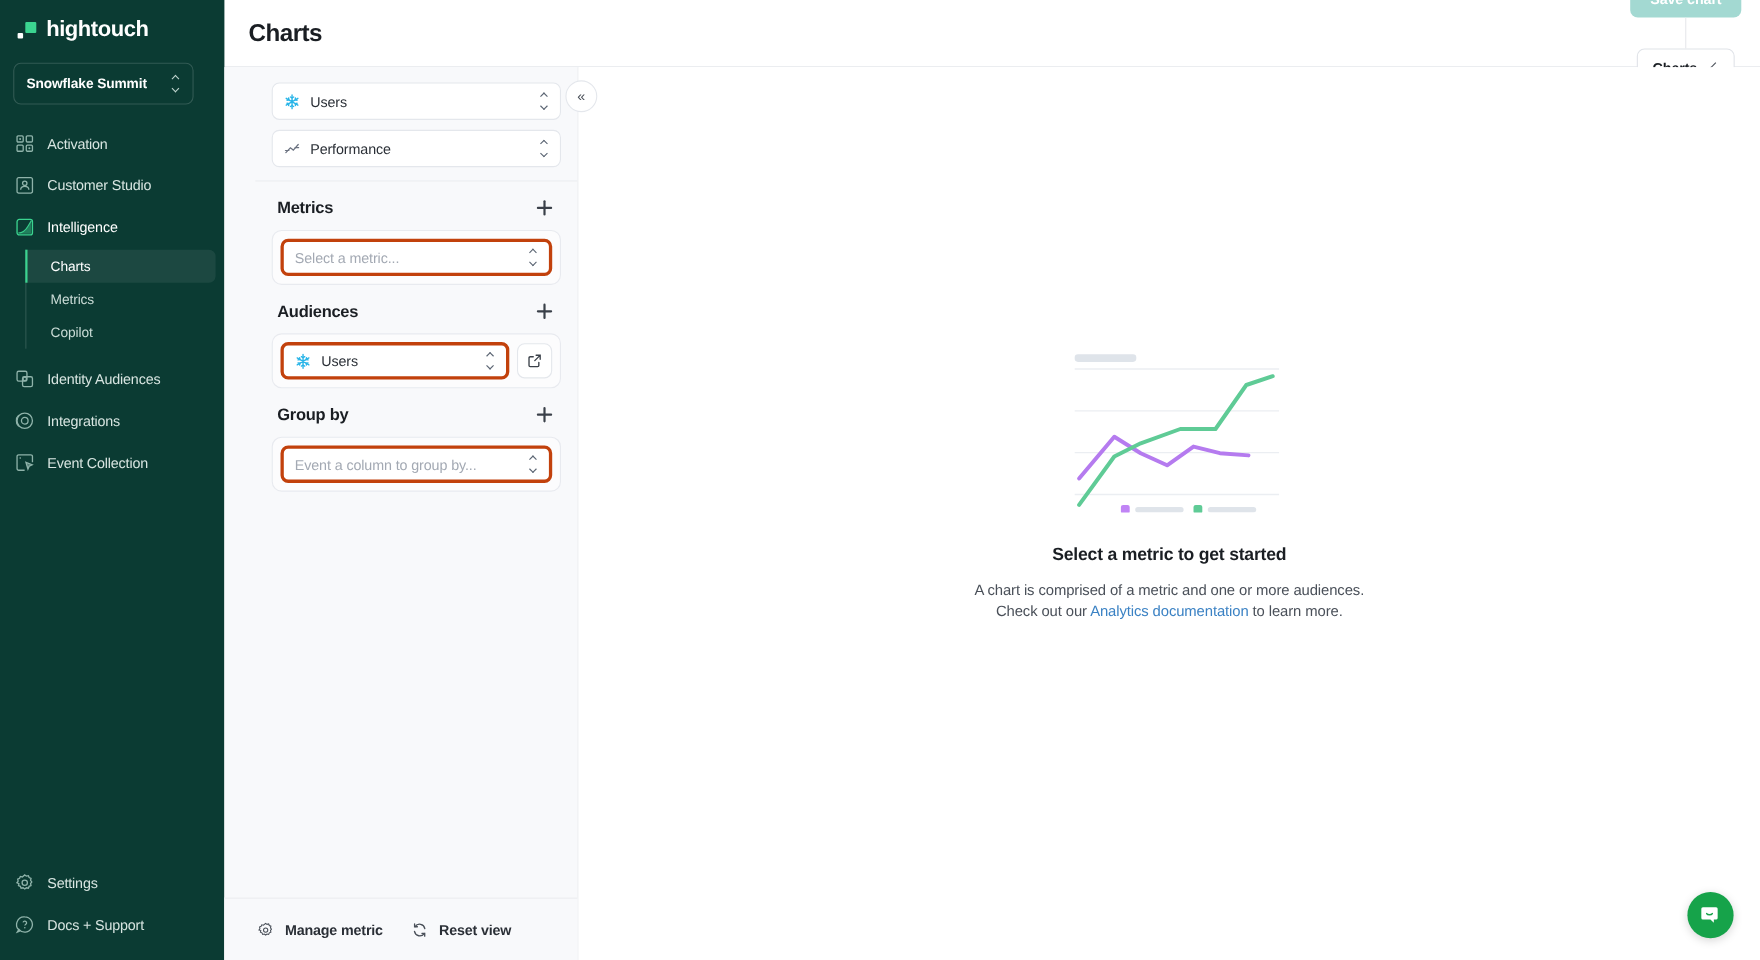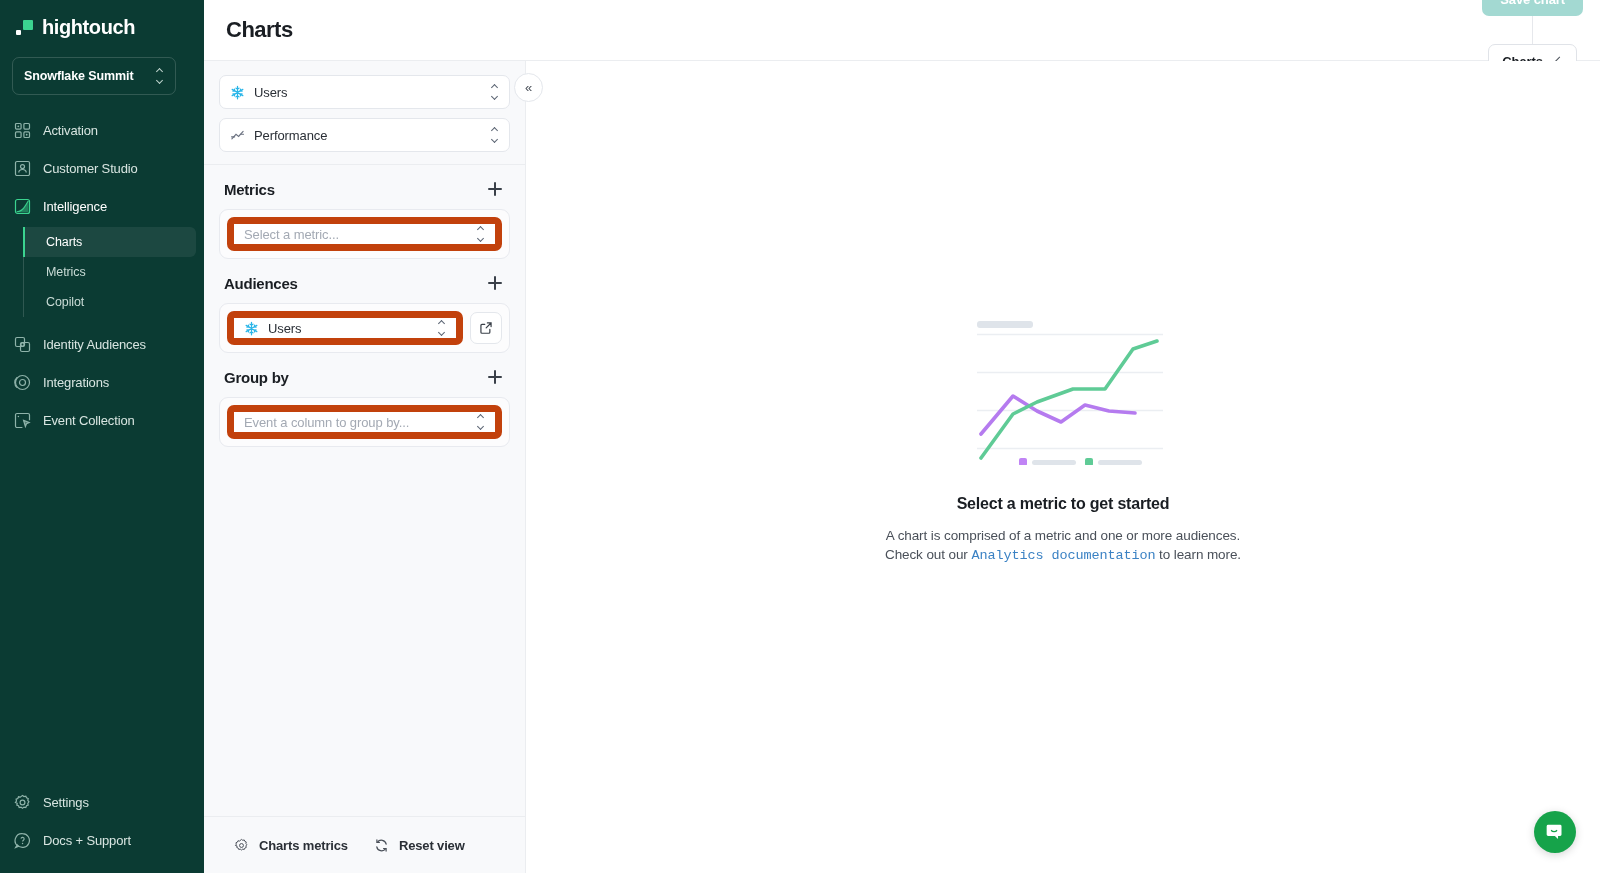--- a/index.html
+++ b/index.html
@@ -143,21 +143,21 @@
   .body-row { flex: 1 1 auto; display: flex; min-height: 0; }
 
   
   .config-panel {
     width: 322px; flex: 0 0 322px;
     background: #F8F9FB;
     border-right: 1px solid #EBEDF0;
     display: flex; flex-direction: column;
     position: relative;
   }
-  .config-scroll { flex: 1 1 auto; overflow: hidden; padding: 14px 15px 0 15px; }
+  .config-scroll { flex: 1 1 auto; overflow: hidden; padding: 14px 15px 0 15px; margin-left: 28px; }
 
   .source-select {
     height: 34px; background: #ffffff;
     border: 1px solid #E4E7EC; border-radius: 7px;
     display: flex; align-items: center; gap: 9px;
     padding: 0 10px; margin-bottom: 9px; cursor: pointer;
   }
   .source-select .lbl { flex: 1 1 auto; font-size: 13px; color: #2A2F36; letter-spacing: -0.1px; }
   .snowflake-icon { width: 15px; height: 15px; flex: 0 0 15px; color: #29B5E8; }
   .perf-icon { width: 15px; height: 15px; flex: 0 0 15px; color: #6B7280; }
@@ -190,21 +190,21 @@
   .plus-btn::before { left: 3px; right: 3px; top: 9.2px; height: 1.6px; }
   .plus-btn::after  { top: 3px; bottom: 3px; left: 9.2px; width: 1.6px; }
 
   .field-card {
     border: 1px solid #E8EAEF; border-radius: 9px;
     background: #FCFCFD; padding: 7px;
   }
   .field-row { display: flex; align-items: center; gap: 7px; }
   .field-select {
     flex: 1 1 auto; height: 34px; min-width: 0;
-    background: #ffffff; border: 7px solid #c2410c; border-radius: 7px;
+    background: #ffffff; border: 3px solid #c2410c; border-radius: 7px;
     display: flex; align-items: center; gap: 9px; padding: 0 10px; cursor: pointer;
   }
   .field-select .lbl { flex: 1 1 auto; font-size: 13px; color: #2A2F36; letter-spacing: -0.1px; }
   .field-select .lbl.ph { color: #A3A9B3; }
   .icon-btn {
     width: 32px; height: 32px; flex: 0 0 32px;
     border: 1px solid #E4E7EC; border-radius: 7px; background: #ffffff;
     display: flex; align-items: center; justify-content: center;
     cursor: pointer; color: #3A4049;
   }
@@ -231,21 +231,21 @@
   }
   .empty-illu { width: 200px; height: 148px; position: relative; margin-bottom: 30px; }
   .empty-title {
     font-size: 16px; font-weight: 600; color: #1A1E23;
     letter-spacing: -0.2px; margin-bottom: 13px;
   }
   .empty-sub {
     font-size: 13.5px; color: #4A5059; line-height: 19px;
     text-align: center; letter-spacing: -0.1px;
   }
-  .empty-sub a { color: #3B82C4; text-decoration: none; font-family: Liberation Mono, monospace; }
+  .empty-sub a { color: #3B82C4; text-decoration: none; }
 
   .intercom {
     position: absolute; right: 24px; bottom: 20px;
     width: 42px; height: 42px; border-radius: 50%;
     background: #16A34A; cursor: pointer;
     display: flex; align-items: center; justify-content: center;
     box-shadow: 0 2px 9px rgba(0,0,0,0.17);
   }
 </style>
 </head>
@@ -472,21 +472,21 @@
         </div>
 
         <div class="collapse-btn">«</div>
 
         <div class="panel-footer">
           <div class="footer-btn">
             <svg class="ic" viewBox="0 0 17 17" fill="none" stroke="currentColor" stroke-width="1.1">
               <circle cx="8.5" cy="8.5" r="2.2"></circle>
               <path d="M8.5 1.6 l1.4 1.0 1.7-.4 .7 1.6 1.6 .7-.4 1.7 1.0 1.4-1.0 1.4 .4 1.7-1.6 .7-.7 1.6-1.7-.4-1.4 1.0-1.4-1.0-1.7 .4-.7-1.6-1.6-.7 .4-1.7L1.6 8.5l1.0-1.4-.4-1.7 1.6-.7 .7-1.6 1.7 .4z"></path>
             </svg>
-            <span>Charts metrics</span>
+            <span>Manage metric</span>
           </div>
           <div class="footer-btn">
             <svg class="ic" viewBox="0 0 16 16" fill="none" stroke="currentColor" stroke-width="1.3" stroke-linecap="round">
               <path d="M13 6.6A5.2 5.2 0 0 0 3.6 4.6"></path>
               <path d="M3 9.4a5.2 5.2 0 0 0 9.4 2"></path>
               <path d="M3.1 2.1v2.7h2.7M12.9 13.9v-2.7h-2.7"></path>
             </svg>
             <span>Reset view</span>
           </div>
         </div>

